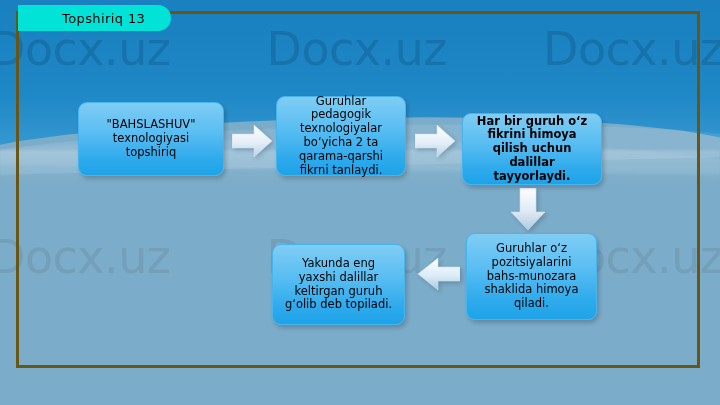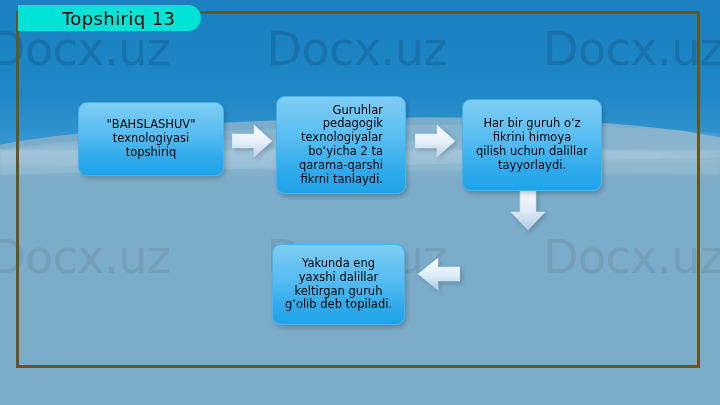--- a/index.html
+++ b/index.html
@@ -115,21 +115,21 @@
     height: 26px;
     padding: 0 26px 0 44px;
     background: #02e3d8;
     border-radius: 0 13px 13px 0;
     display: flex;
     align-items: center;
     z-index: 6;
   }
   .title-banner .title-text {
     color: #000000;
-    font-size: 18px;
+    font-size: 13px;
     font-family: "DejaVu Sans", sans-serif;
     letter-spacing: 0.4px;
     white-space: nowrap;
   }
 
   
   .box {
     position: absolute;
     box-sizing: border-box;
     border-radius: 9px;
@@ -145,22 +145,22 @@
   }
   .box .box-text {
     color: #000000;
     font-size: 11.5px;
     line-height: 1.20;
     font-family: "DejaVu Sans", sans-serif;
     white-space: pre-line;
   }
 
   #box-1 { left: 78px;  top: 102px; width: 146px; height: 74px; }
-  #box-2 { left: 276px; top: 96px;  width: 130px; height: 98px; text-align: right; }
-  #box-3 { left: 462px; top: 99px;  width: 140px; height: 92px; }
+  #box-2 { left: 276px; top: 96px;  width: 130px; height: 80px; }
+  #box-3 { left: 462px; top: 113px;  width: 140px; height: 72px; font-weight: bold; }
   #box-4 { left: 466px; top: 233px; width: 131px; height: 87px; }
   #box-5 { left: 272px; top: 244px; width: 133px; height: 81px; }
 
   
   .arrow {
     position: absolute;
     z-index: 3;
     filter: drop-shadow(2px 2px 2px rgba(0,0,0,0.18));
   }
   #arrow-1 { left: 232px; top: 124px; width: 40px; height: 34px; }
@@ -213,20 +213,27 @@
 bo‘yicha 2 ta
 qarama-qarshi
 fikrni tanlaydi.</span>
   </div>
   <div class="box" id="box-3">
     <span class="box-text">Har bir guruh o‘z
 fikrini himoya
 qilish uchun dalillar
 tayyorlaydi.</span>
   </div>
+  <div class="box" id="box-4">
+    <span class="box-text">Guruhlar o‘z
+pozitsiyalarini
+bahs-munozara
+shaklida himoya
+qiladi.</span>
+  </div>
   <div class="box" id="box-5">
     <span class="box-text">Yakunda eng
 yaxshi dalillar
 keltirgan guruh
 g‘olib deb topiladi.</span>
   </div>
 
   <svg class="arrow" id="arrow-1" viewBox="0 0 40 34">
     <defs>
       <linearGradient id="gr1" x1="0" y1="0" x2="0" y2="1">

